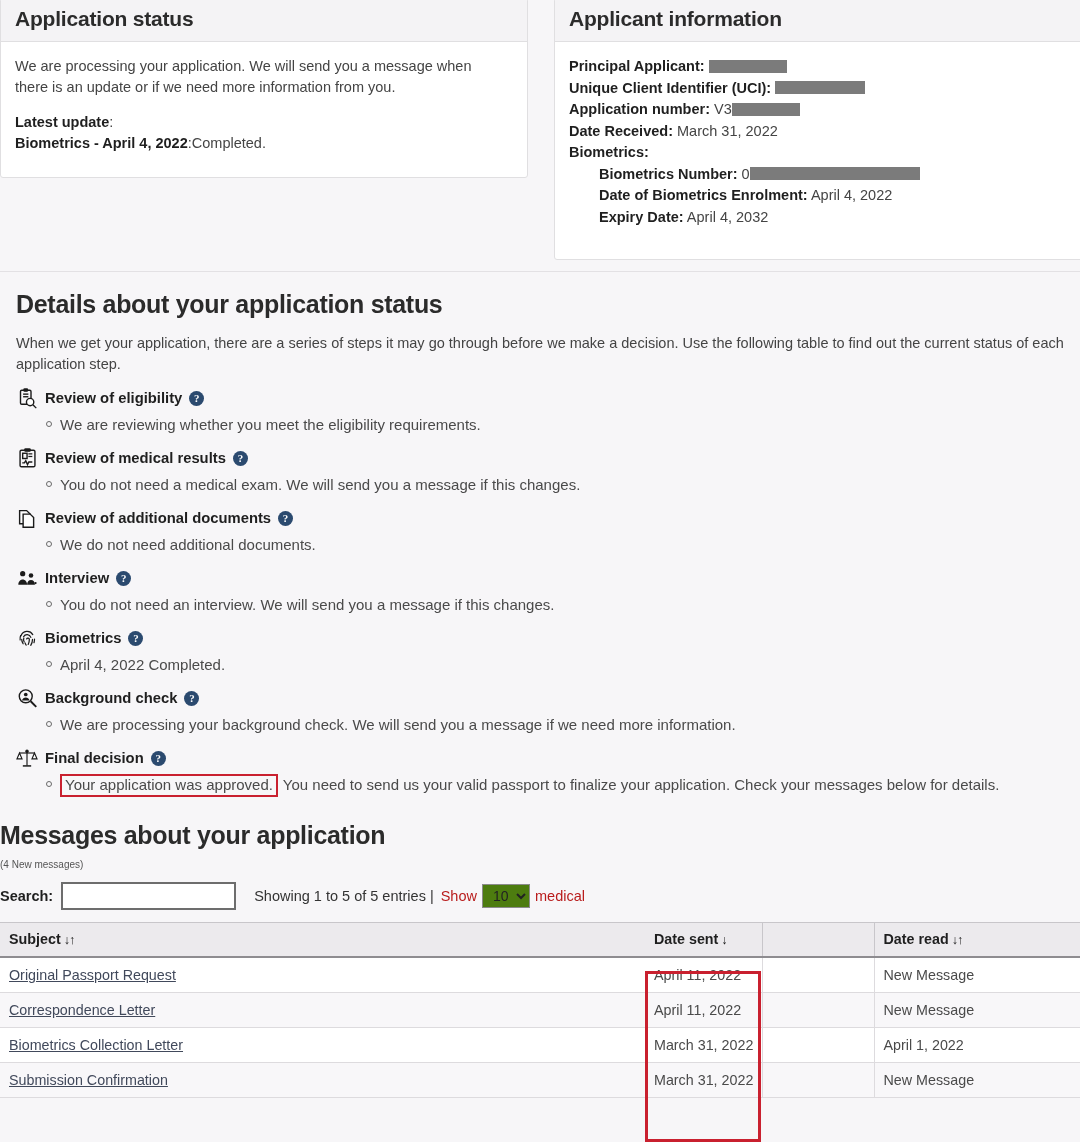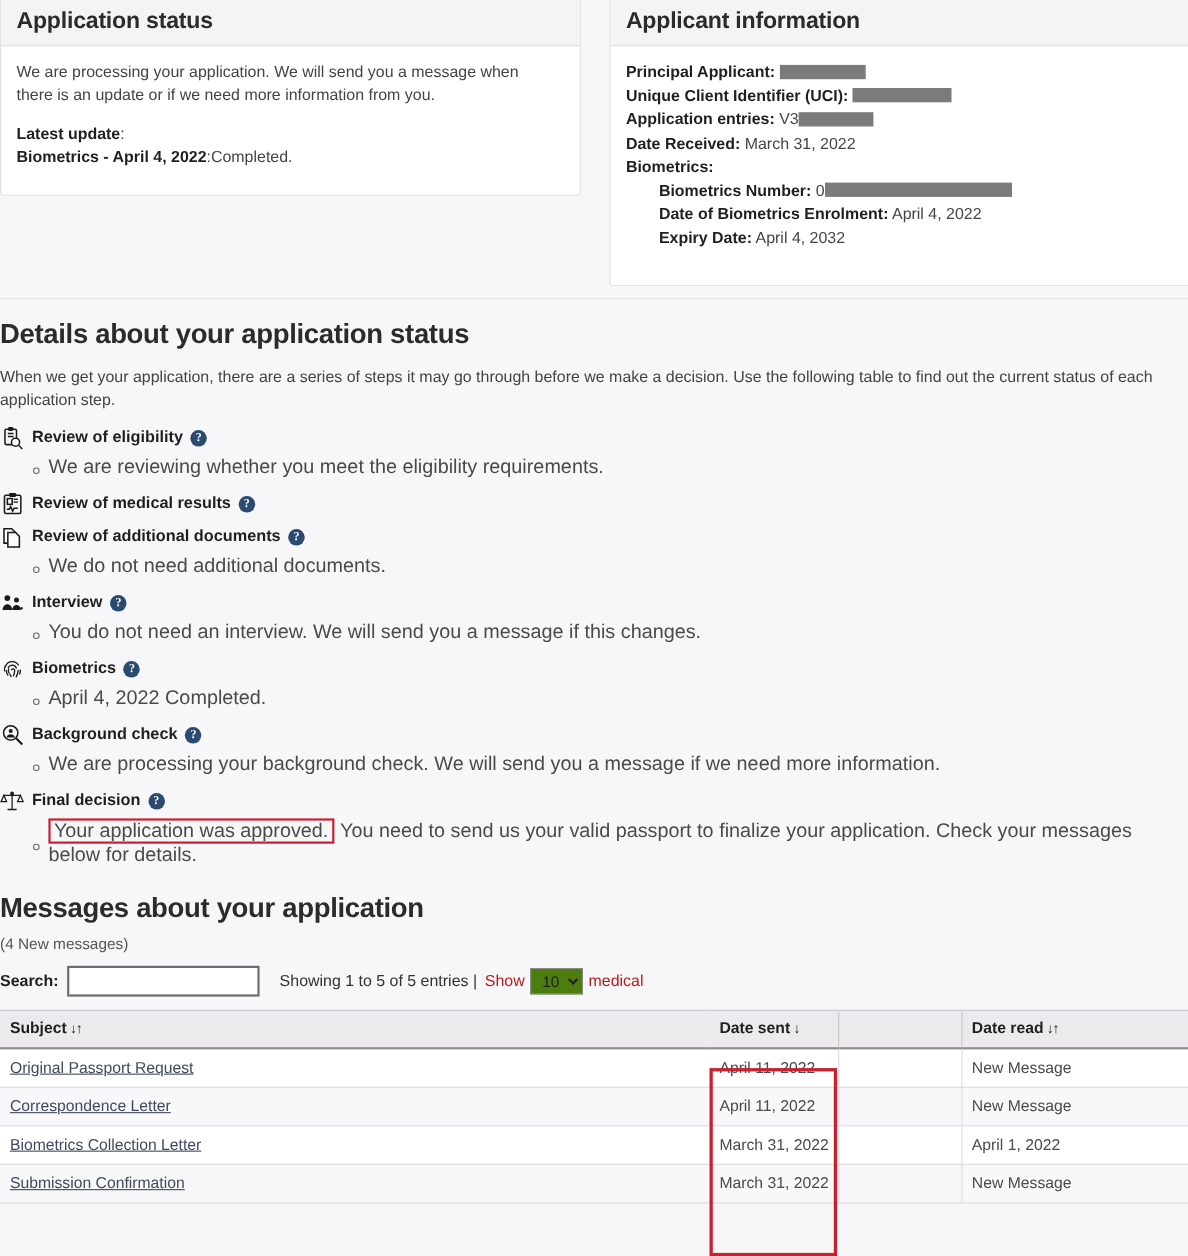--- a/index.html
+++ b/index.html
@@ -116,24 +116,24 @@
     font-size: 11px;
     font-weight: bold;
     line-height: 15px;
     text-align: center;
     display: inline-block;
     cursor: pointer;
     font-family: "Liberation Serif", serif;
   }
   .step-detail {
     display: flex;
-    align-items: center;
+    align-items: flex-start;
     gap: 8px;
     margin: 3px 0 10px 30px;
-    font-size: 18px;
+    font-size: 15px;
     line-height: 21px;
     color: #4a4a4a;
   }
   .bullet {
     width: 6px; height: 6px;
     border: 1px solid #6a6a6a;
     border-radius: 50%;
     margin-top: 7px;
     flex: 0 0 6px;
   }
@@ -147,21 +147,21 @@
 
   
   .messages { margin-top: 24px; }
   h1.msg-title {
     margin: 0 0 9px 0;
     font-size: 25px;
     font-weight: bold;
     color: #2b2b2b;
     letter-spacing: -0.3px;
   }
-  .new-count { font-size: 14px; color: #555; margin: 0 0 12px 0; }
+  .new-count { font-size: 10px; color: #555; margin: 0 0 12px 0; }
 
   .controls {
     display: flex;
     align-items: center;
     gap: 0;
     margin-bottom: 12px;
     font-size: 14.5px;
     color: #333;
   }
   .search-label { font-weight: bold; color: #1f1f1f; margin-right: 8px; }
@@ -257,32 +257,32 @@
       </div>
     </div>
 
     <div class="panel" id="panel-applicant">
       <div class="panel-head">
         <h2>Applicant information</h2>
       </div>
       <div class="panel-body" id="applicant-rows">
           <div class="info-line"><b>Principal Applicant:</b> <span class="redact" style="width: 78px; background: rgb(123, 123, 123);"></span></div>
           <div class="info-line"><b>Unique Client Identifier (UCI):</b> <span class="redact" style="width: 90px; background: rgb(123, 123, 123);"></span></div>
-          <div class="info-line"><b>Application entries:</b><span> V3</span><span class="redact" style="width: 68px; background: rgb(123, 123, 123);"></span></div>
+          <div class="info-line"><b>Application number:</b><span> V3</span><span class="redact" style="width: 68px; background: rgb(123, 123, 123);"></span></div>
           <div class="info-line"><b>Date Received:</b><span> March 31, 2022</span></div>
           <div class="info-line"><b>Biometrics:</b> </div>
           <div class="info-line info-indent"><b>Biometrics Number:</b><span> 0</span><span class="redact" style="width: 170px; background: rgb(123, 123, 123);"></span></div>
           <div class="info-line info-indent"><b>Date of Biometrics Enrolment:</b><span> April 4, 2022</span></div>
           <div class="info-line info-indent"><b>Expiry Date:</b><span> April 4, 2032</span></div>
         </div>
     </div>
 
   </div>
 
-  <div class="details" style="padding-left:0;">
+  <div class="details" style="padding-left:16px;">
     <h1 class="section-title">Details about your application status</h1>
     <p class="lead">When we get your application, there are a series of steps it may go through before we make a decision. Use the following table to find out the current status of each application step.</p>
     <div id="steps">
         <div class="step">
           <div class="step-head">
             <span class="step-icon">
               <svg width="21" height="21" viewBox="0 0 24 24" fill="none" stroke="#1b1b1b" stroke-width="1.6">
                 <rect x="4" y="2.5" width="12" height="16" rx="1.4"></rect>
                 <rect x="8" y="1" width="4" height="2.6" rx="0.7" fill="#1b1b1b"></rect>
                 <line x1="7" y1="7" x2="13" y2="7"></line>
@@ -306,20 +306,24 @@
                 <rect x="3.5" y="2.5" width="17" height="19" rx="1.6"></rect>
                 <rect x="9" y="1" width="6" height="2.6" rx="0.7" fill="#1b1b1b"></rect>
                 <rect x="6.5" y="6" width="5" height="6"></rect>
                 <rect x="13" y="6" width="4.5" height="1.4" fill="#1b1b1b" stroke="none"></rect>
                 <rect x="13" y="9" width="4.5" height="1.4" fill="#1b1b1b" stroke="none"></rect>
                 <polyline points="6,17 8.5,17 10,14.5 12,19 13.5,16 17.5,16"></polyline>
               </svg>
             </span>
             <span class="step-title">Review of medical results</span>
             <span class="help-icon" style="background: rgb(43, 74, 111);">?</span>
+          </div>
+          <div class="step-detail">
+            <span class="bullet"></span>
+            <span>You do not need a medical exam. We will send you a message if this changes.</span>
           </div>
         </div>
         <div class="step">
           <div class="step-head">
             <span class="step-icon">
               <svg width="21" height="21" viewBox="0 0 24 24" fill="none" stroke="#1b1b1b" stroke-width="1.6">
                 <path d="M3 3 h8 l4 4 v11 h-12 z" fill="#fff"></path>
                 <path d="M7 7 h8 l4 4 v11 h-12 z" fill="#fff"></path>
               </svg>
             </span>

